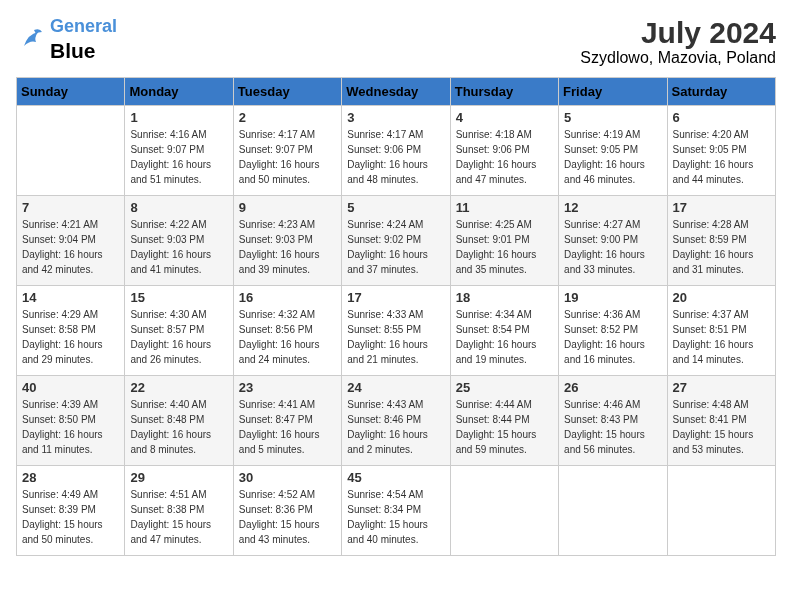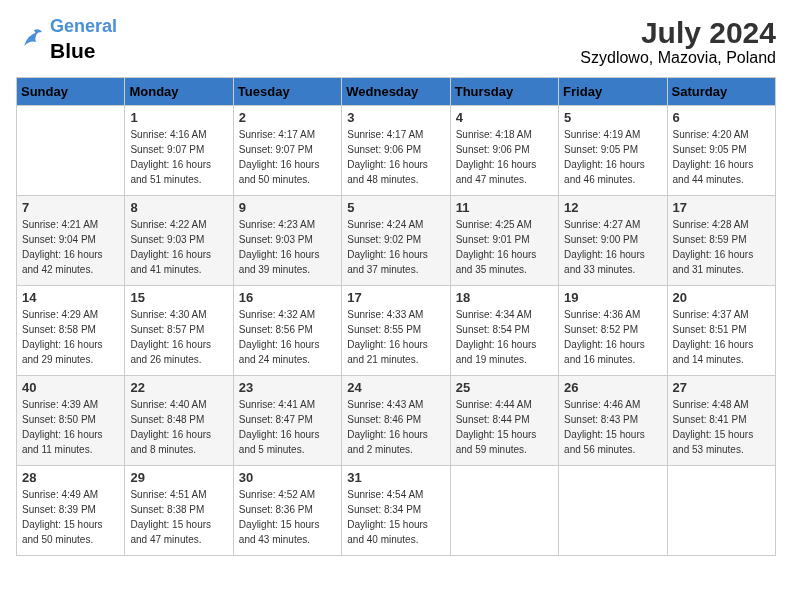--- a/index.html
+++ b/index.html
@@ -240,21 +240,21 @@
         </td>
         <td>
           <span class="day-number">29</span>
           <div class="day-info">Sunrise: 4:51 AM<br>Sunset: 8:38 PM<br>Daylight: 15 hours and 47 minutes.</div>
         </td>
         <td>
           <span class="day-number">30</span>
           <div class="day-info">Sunrise: 4:52 AM<br>Sunset: 8:36 PM<br>Daylight: 15 hours and 43 minutes.</div>
         </td>
         <td>
-          <span class="day-number">31</span>
+          <span class="day-number">45</span>
           <div class="day-info">Sunrise: 4:54 AM<br>Sunset: 8:34 PM<br>Daylight: 15 hours and 40 minutes.</div>
         </td>
         <td class="empty-cell"></td>
         <td class="empty-cell"></td>
         <td class="empty-cell"></td>
       </tr>
     </tbody>
 </table>
 
 </body></html>

